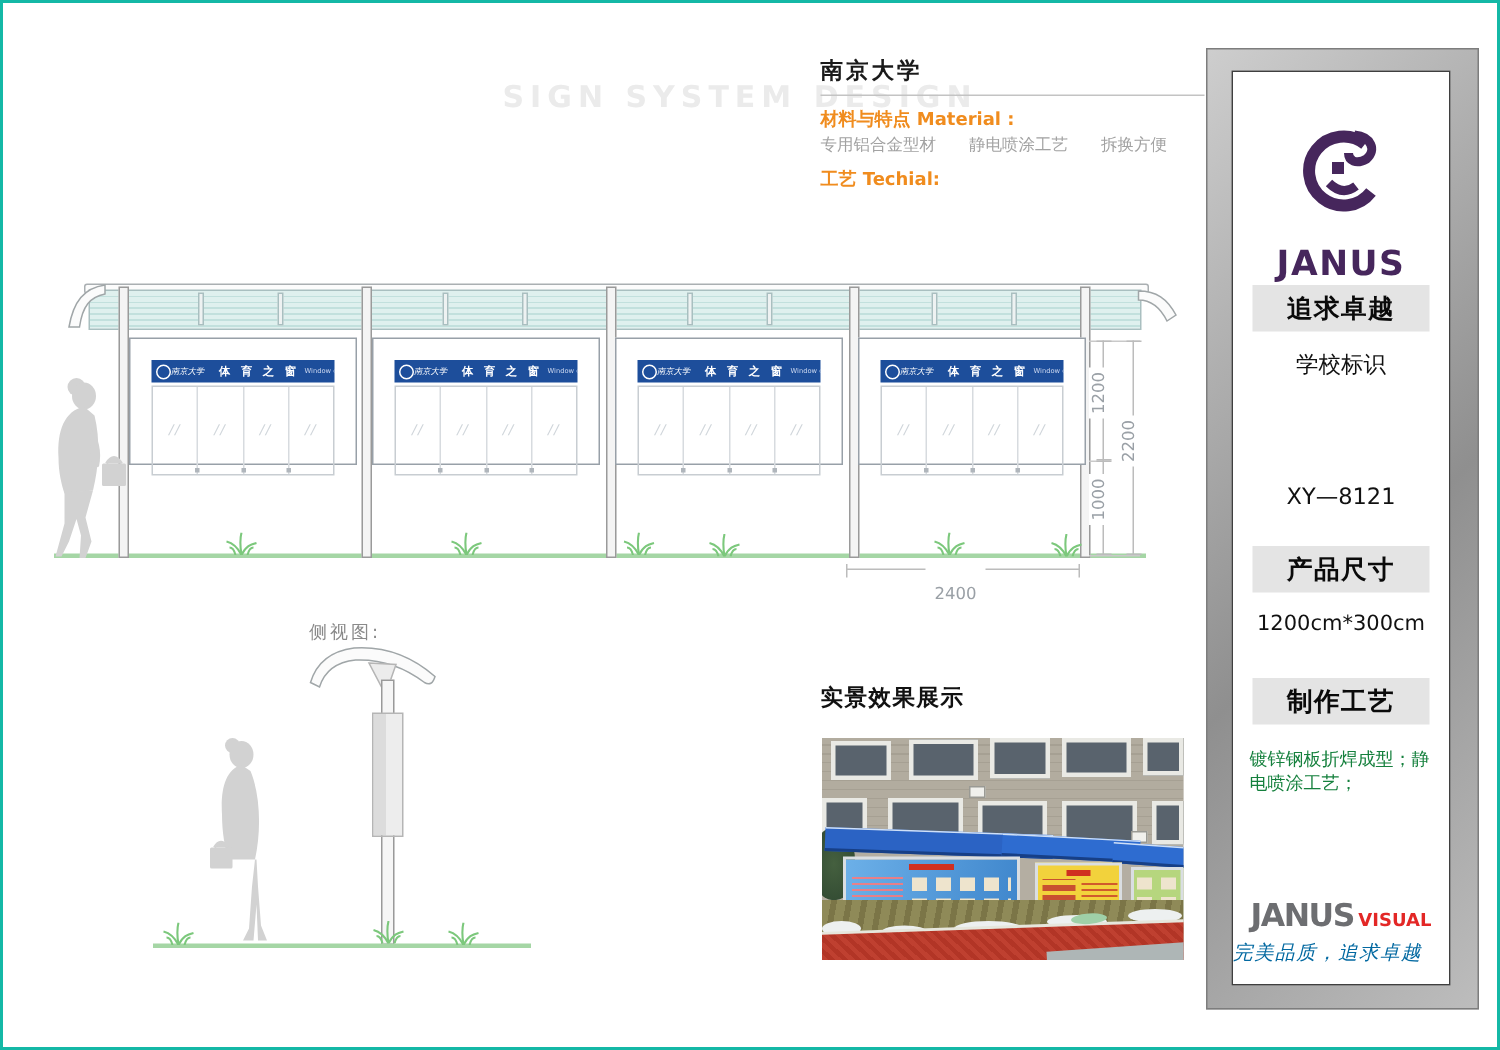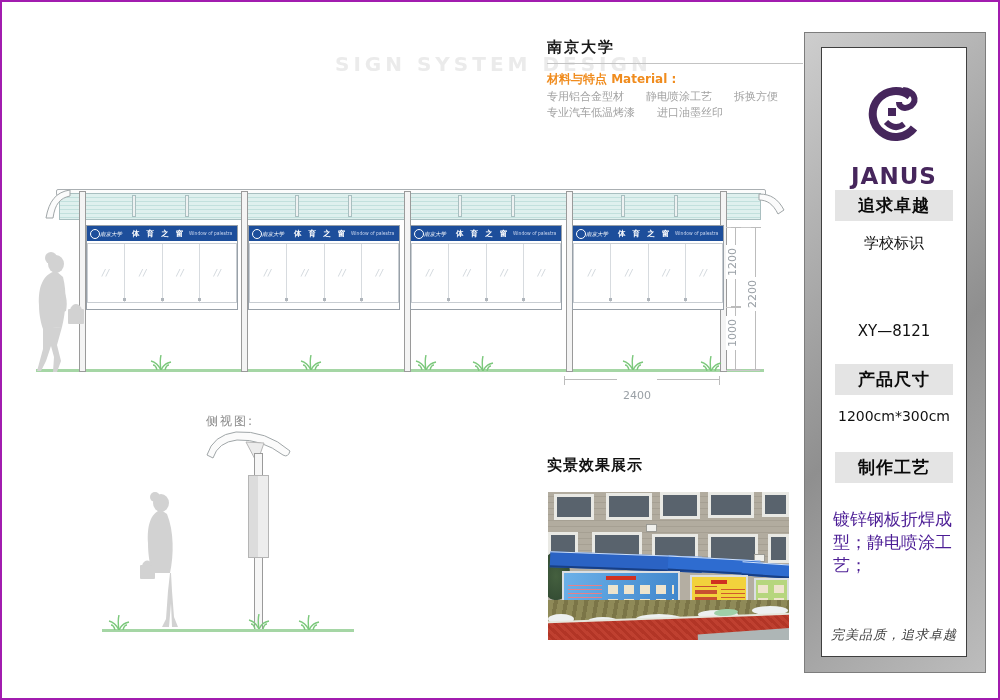--- a/index.html
+++ b/index.html
@@ -1,38 +1,38 @@
 <!DOCTYPE html>
 <html><head>
 <meta charset="utf-8">
 <style>
   html,body{margin:0;padding:0;background:#fff;}
   .canvas{position:relative;width:1000px;height:700px;box-sizing:border-box;
-    border:2px solid #a21caf;background:#fff;overflow:hidden;
+    border:2px solid #14b8a6;background:#fff;overflow:hidden;
     font-family:"DejaVu Sans","Liberation Sans",sans-serif;}
   .abs{position:absolute;}
 
   
   .watermark{left:333px;top:50px;font-size:20px;letter-spacing:4px;color:#ebebeb;font-weight:600;white-space:nowrap;}
 
   
   .info{left:545px;top:36px;width:256px;}
   .info-title{font-size:15px;font-weight:bold;color:#1a1a1a;letter-spacing:2px;padding-bottom:6px;border-bottom:1px solid #c3c3c3;}
   .info-label{margin-top:7px;font-size:12px;font-weight:bold;color:#f08c1e;}
   .info-line{font-size:11px;color:#a2a2a2;line-height:1.3;margin-top:2px;white-space:nowrap;}
 
   
   .elevation{left:30px;top:183px;width:760px;height:205px;}
   .groundline{background:#a5d6a5;height:3px;}
   .roof-fascia{left:24px;top:4px;width:708px;height:5px;background:#fcfcfc;border:1px solid #aaafb2;border-radius:2px;}
   .roof-body{left:27px;top:8px;width:700px;height:25px;border:1px solid #a9bfc0;
     background:repeating-linear-gradient(to bottom,#dff0ee 0 3px,#c2e0dd 3px 4px);}
   .post{top:6px;width:7px;height:181px;background:#f4f4f4;border:1px solid #9a9a9a;box-sizing:border-box;}
   .mullion{top:10px;width:4px;height:22px;background:#eef2f2;border:1px solid #a9bfc0;box-sizing:border-box;}
-  .board{top:40px;width:152px;height:85px;background:#fff;border:1px solid #98a0a8;box-sizing:border-box;padding:0;}
+  .board{top:40px;width:152px;height:85px;background:#fff;border:1px solid #98a0a8;box-sizing:border-box;padding:14px;}
   .board-head{height:15px;background:#1d4e9b;display:flex;align-items:center;padding:0 3px;overflow:hidden;}
   .emblem{width:8px;height:8px;border:1px solid #fff;border-radius:50%;flex:0 0 auto;}
   .univ{font-size:10px;color:#fff;transform:scale(.55);transform-origin:left center;white-space:nowrap;font-style:italic;}
   .bh-title{font-size:10px;font-weight:bold;letter-spacing:3px;color:#fff;transform:scale(.75);transform-origin:left center;white-space:nowrap;margin-left:-8px;}
   .bh-sub{font-size:10px;color:#c9d6ef;transform:scale(.45);transform-origin:left center;white-space:nowrap;margin-left:-14px;}
   .board-glass{display:flex;height:60px;margin-top:2px;border:1px solid #c8cdd2;box-sizing:border-box;}
   .pane{flex:1;position:relative;border-right:1px solid #d7dbdf;}
   .pane:last-child{border-right:none;}
   .pane .slash{position:absolute;left:50%;top:50%;transform:translate(-50%,-50%);font-size:9px;font-style:italic;color:#cfd5da;letter-spacing:1px;}
   .pane .lock{position:absolute;right:-2px;bottom:1px;width:3px;height:3px;background:#b0b6bc;}
@@ -82,26 +82,26 @@
   
   .side-frame{left:802px;top:30px;width:182px;height:641px;
     background:linear-gradient(135deg,#cecece,#8f8f8f 55%,#bdbdbd);
     box-shadow:inset 0 0 0 1px #7d7d7d;}
   .side-panel{position:absolute;left:17px;top:15px;width:144px;height:608px;background:#fff;border:1px solid #3f3f3f;}
   .logo-word{left:0;top:115px;width:144px;text-align:center;font-size:23px;font-weight:bold;letter-spacing:1px;color:#46265c;}
   .logo-sub{left:0;top:142px;width:144px;text-align:center;font-size:11px;letter-spacing:3px;color:#5b3a70;}
   .side-bar{left:13px;width:118px;height:31px;background:#e4e4e4;display:flex;align-items:center;justify-content:center;
     font-size:17px;font-weight:bold;color:#0a0a0a;letter-spacing:1px;}
   .side-val{left:0;width:144px;text-align:center;font-size:15px;color:#111;}
-  .side-para{left:11px;top:460px;width:124px;font-size:17px;line-height:1.35;color:#4c1d95;}
+  .side-para{left:11px;top:450px;width:124px;font-size:12px;line-height:1.35;color:#15803d;}
   .flogo{left:0;top:550px;width:144px;text-align:center;white-space:nowrap;}
   .flogo .g{font-size:21px;font-weight:800;color:#6d6e71;letter-spacing:-1px;}
   .flogo .r{font-size:12px;font-weight:bold;color:#e32726;margin-left:3px;}
-  .tagline{left:0;top:578px;width:144px;text-align:center;font-family:Liberation Mono, monospace;
-    font-style:italic;font-size:13px;color:#404040;letter-spacing:1px;}
+  .tagline{left:0;top:578px;width:144px;text-align:left;font-family:Liberation Mono, monospace;
+    font-style:italic;font-size:13px;color:#0369a1;letter-spacing:1px;}
 </style>
 </head>
 <body>
 
 <svg style="position:absolute;width:0;height:0" aria-hidden="true">
   <defs>
     <g id="tuft" stroke="#7cc87c" stroke-width="1.4" fill="none">
       <path d="M11 15 C10 9 10 4 11 0"></path>
         <path d="M11 15 C8 9 5 7 1 6"></path>
       <path d="M11 15 C14 9 17 8 21 7"></path>
@@ -112,21 +112,21 @@
 </svg>
 
 <div class="canvas">
 
   <div class="abs watermark">SIGN SYSTEM DESIGN</div>
 
   <div class="abs info">
     <div class="info-title">南京大学</div>
     <div class="info-label">材料与特点 Material :</div>
     <div class="info-line">专用铝合金型材　　静电喷涂工艺　　拆换方便</div>
-    <div class="info-line">专业汽车低温烤漆　　进口油墨丝印</div>
+    <div class="info-label">工艺 Techial:</div>
   </div>
 
   <div class="abs elevation">
     <div class="abs groundline" style="left:4px;top:184px;width:728px;"></div>
 
     <div class="abs roof-fascia"></div>
     <div class="abs roof-body"></div>
     <svg class="abs" style="left:12px;top:3px" width="28" height="32">
       <path d="M26 2 C12 4 5 13 2 30 L9 30 C11 16 16 10 26 8 Z" fill="#fbfbfb" stroke="#a0a6a8"></path>
     </svg>
@@ -389,17 +389,20 @@
       <div class="abs side-val" style="top:186px">学校标识</div>
 
       <div class="abs side-val" style="top:274px">XY—8121</div>
 
       <div class="abs side-bar" style="top:316px">产品尺寸</div>
       <div class="abs side-val" style="top:360px;font-size:14px">1200cm*300cm</div>
 
       <div class="abs side-bar" style="top:404px">制作工艺</div>
       <div class="abs side-para">镀锌钢板折焊成型；静电喷涂工艺；</div>
 
+      <div class="abs flogo">
+        <span class="g">JANUS</span><span class="r">VISUAL</span>
+      </div>
       <div class="abs tagline">完美品质，追求卓越</div>
     </div>
   </div>
 
 </div>
 
 </body></html>

